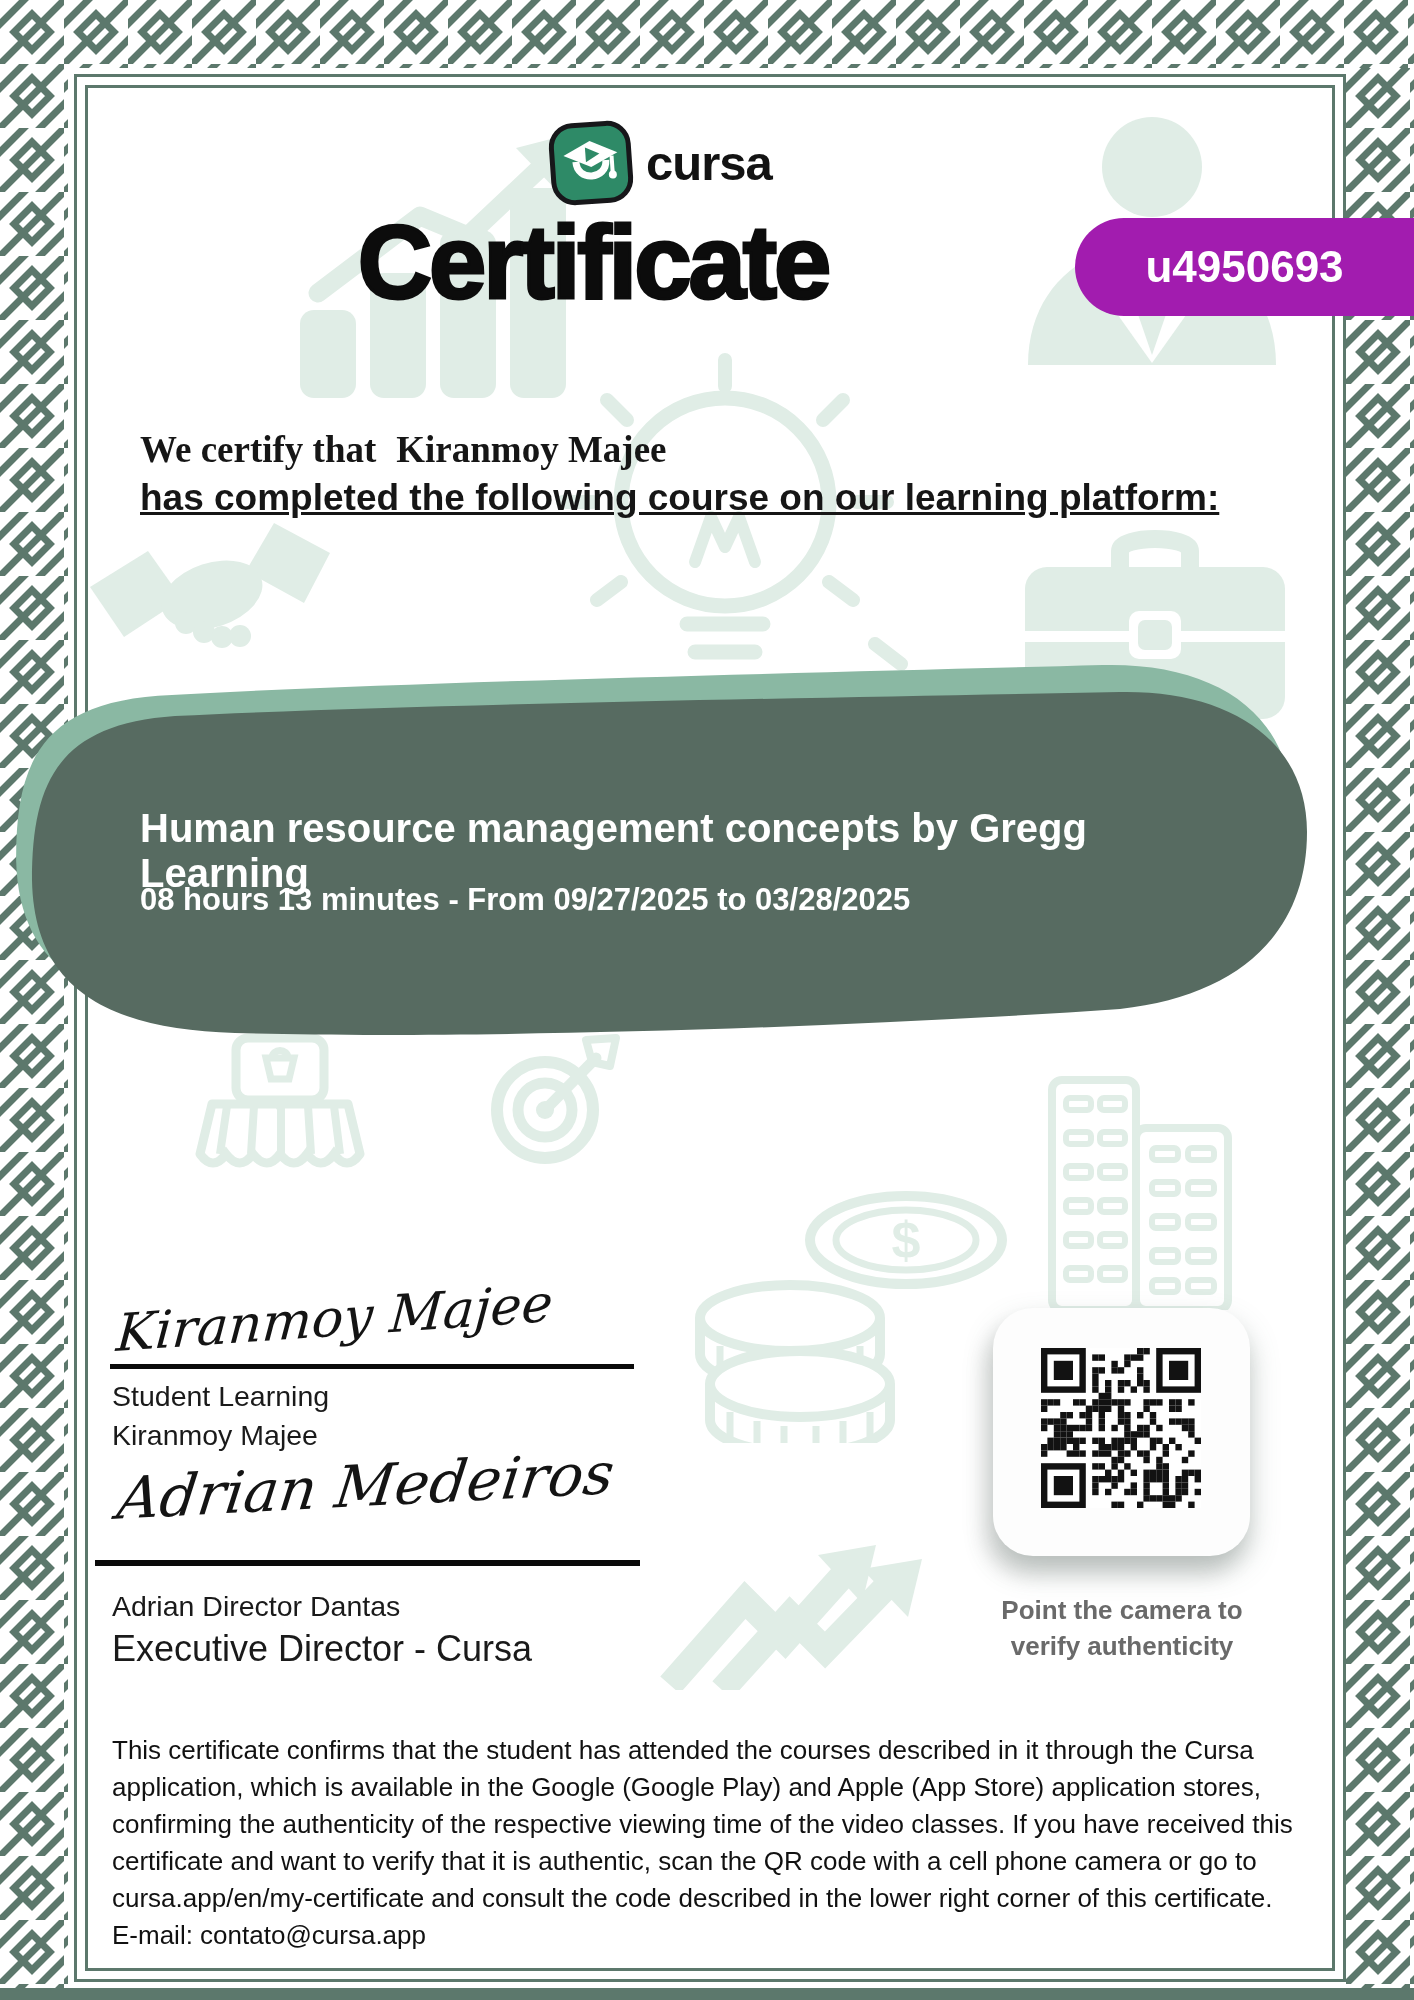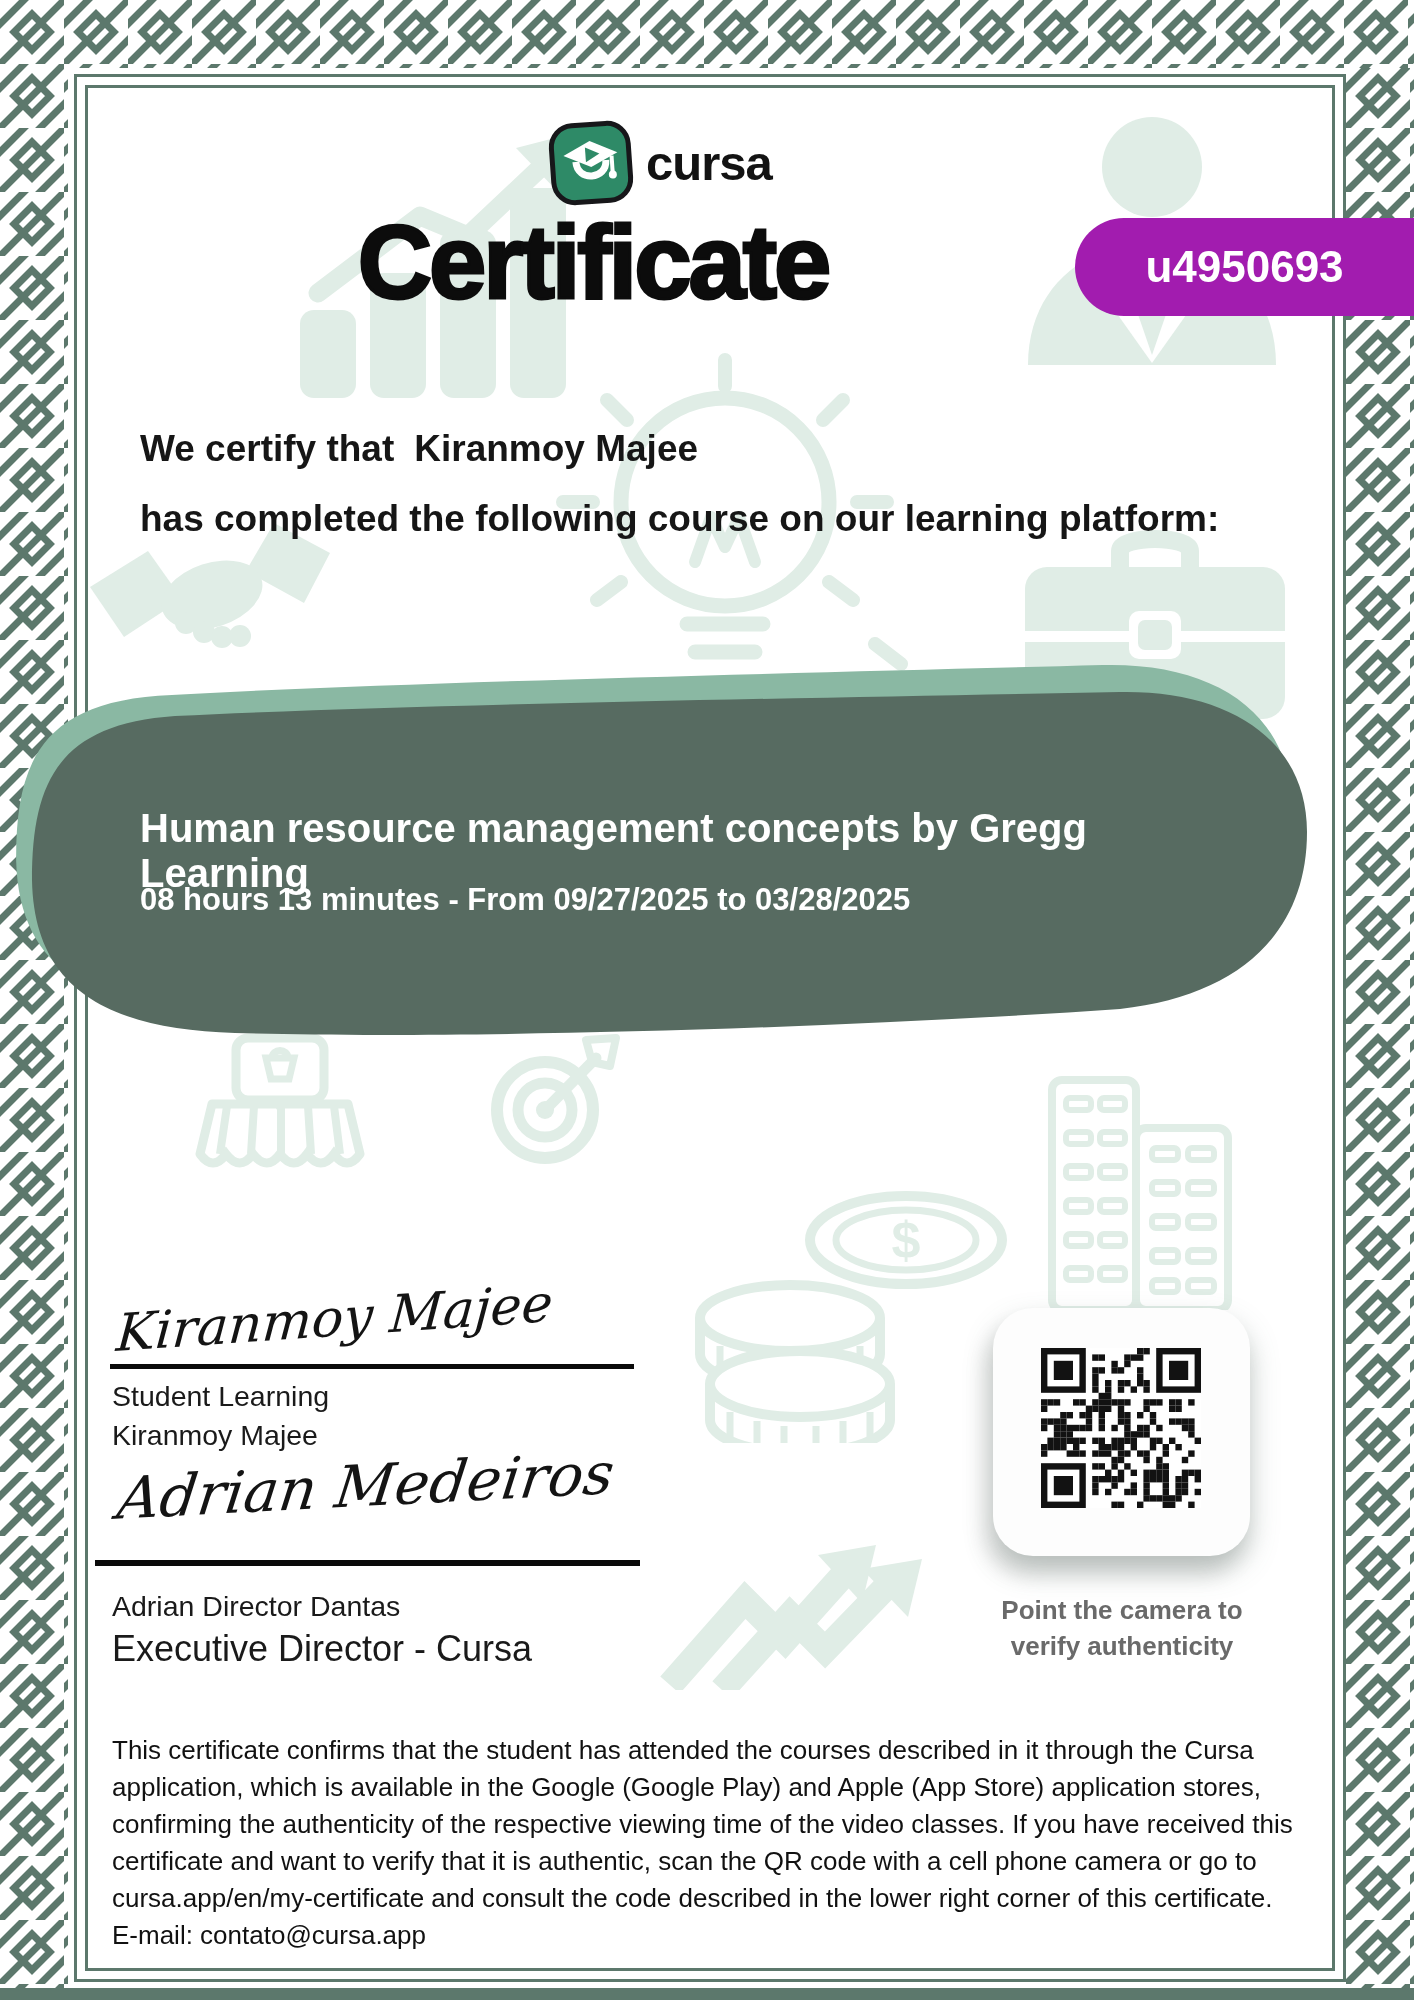--- a/index.html
+++ b/index.html
@@ -24,23 +24,23 @@
               transform:rotate(-4deg);display:flex;align-items:center;justify-content:center;}
   #logo-word{font-size:49px;font-weight:800;letter-spacing:-1px;color:#131313;}
   #cert-title{left:0;top:204px;width:1186px;text-align:center;font-size:103px;font-weight:900;
               letter-spacing:-3px;color:#0c0c0c;-webkit-text-stroke:3px #0c0c0c;z-index:3;}
   #cert-id-badge{left:1075px;top:218px;width:339px;height:98px;background:#a21caf;
                  border-radius:50px 0 0 50px;color:#ffffff;font-size:44px;font-weight:600;
                  display:flex;align-items:center;justify-content:center;z-index:3;}
 
   
   #intro{left:140px;top:428px;z-index:3;color:#161616;}
-  #intro .l1{font-size:37px;font-weight:600;}
+  #intro .l1{font-size:37px;font-weight:600;font-family:Liberation Serif, serif;}
   #intro .l1 .name{font-weight:700;margin-left:20px;}
-  #intro .l2{font-size:37px;font-weight:600;margin-top:28px;}
+  #intro .l2{font-size:37px;font-weight:600;margin-top:6px;text-decoration:underline;}
 
   
   #blob-svg{left:0;top:0;z-index:2;}
   #course-title{left:140px;top:806px;width:1120px;color:#ffffff;font-size:40px;font-weight:700;z-index:3;}
   #course-details{left:140px;top:882px;width:1120px;color:#ffffff;font-size:31px;font-weight:700;z-index:3;}
 
   
   .wm{z-index:0;}
 
   

